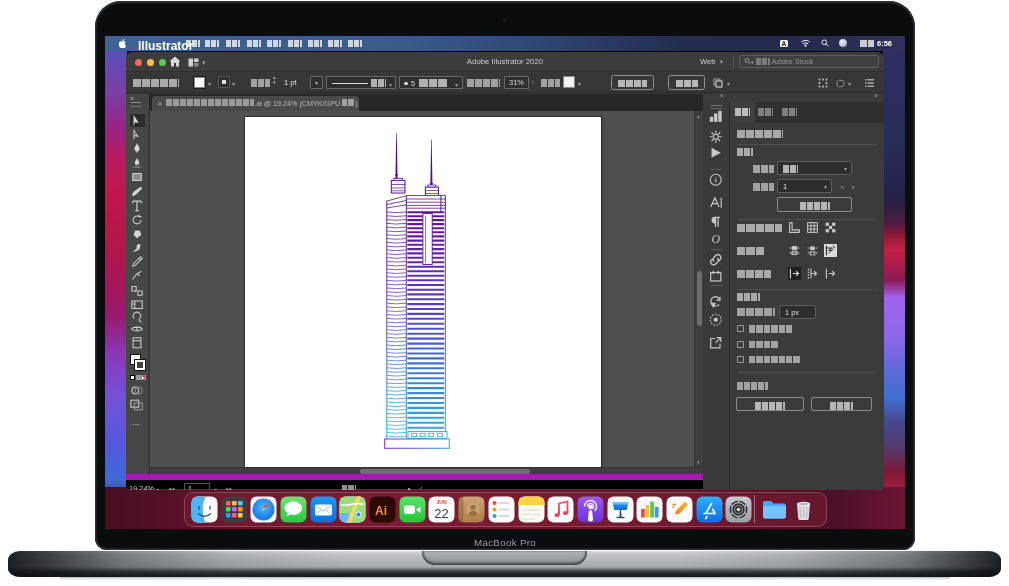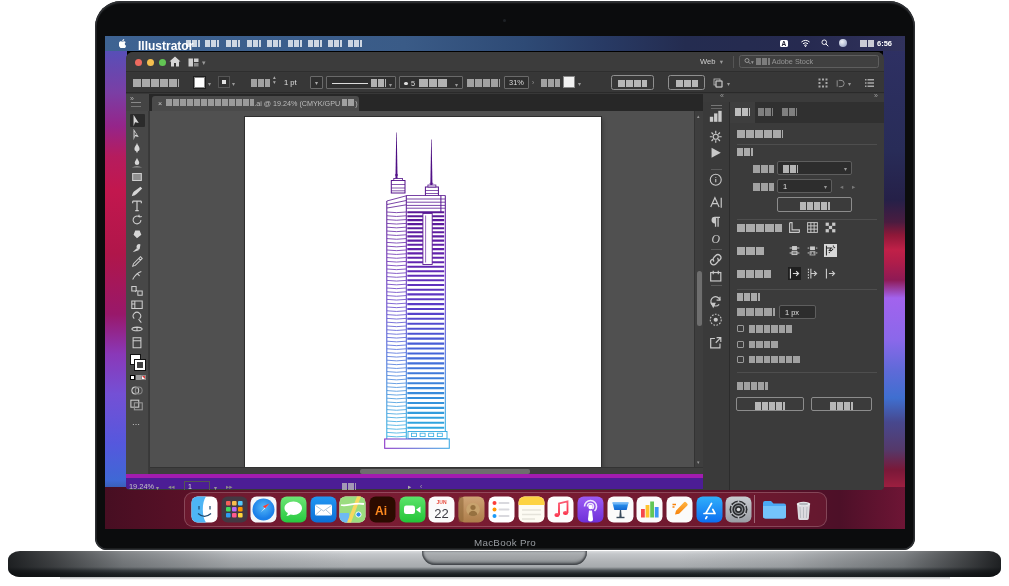--- a/index.html
+++ b/index.html
@@ -59,20 +59,21 @@
         <div class="ab" style="left:33px;top:7px;width:7px;height:7px;border-radius:50%;background:#62c554"></div>
         <svg class="ab" style="left:43px;top:4.5px" width="12" height="11" viewBox="0 0 24 22">
 <path fill="#d8d8d8" d="M12 1L1 11h3v10h6v-7h4v7h6V11h3z"></path>
         </svg>
         <svg class="ab" style="left:62px;top:6px" width="11" height="9" viewBox="0 0 22 18">
 <rect x="1" y="1" width="9" height="16" fill="#cfcfcf"></rect>
           <rect x="12" y="1" width="9" height="7" fill="#cfcfcf"></rect>
           <rect x="12" y="10" width="9" height="7" fill="#8a8a8a"></rect>
         </svg>
         <div class="ab" style="left:76px;top:7px;color:#9a9a9a;font-size:7px">▾</div>
+        <div class="ab" style="left:0;top:5px;width:758px;text-align:center;font-size:7.8px;color:#cccccc">Adobe Illustrator 2020</div>
         <div class="ab" style="left:574px;top:5.5px;font-size:7.6px;color:#d0d0d0">Web&nbsp;&nbsp;<span style="color:#9a9a9a;font-size:6.5px">▾</span></div>
         <div class="ab" style="left:607px;top:4px;width:1px;height:12px;background:#555"></div>
         <div class="ab" style="left:613px;top:3.5px;width:140px;height:13px;background:#404040;border:1px solid #5e5e5e;border-radius:2.5px;color:#969696;font-size:7.3px;line-height:11px;padding-left:4px"><svg width="7" height="8" viewBox="0 0 14 14" style="vertical-align:-1px">
             <circle cx="6" cy="6" r="4" fill="none" stroke="#aaa" stroke-width="1.6"></circle>
             <path d="M9 9l4 4" stroke="#aaa" stroke-width="1.6"></path>
           </svg><span style="font-size:5.5px">▾</span> <i class="zh" style="display:inline-block;vertical-align:middle;margin-top:-2px;width:14px;height:7px;--c:5px;--p:6px;color:#969696;opacity:0.7;"></i>&nbsp;Adobe Stock</div>
       </div>
       <div class="ab" style="left:0;top:21px;width:758px;height:20.5px;background:#373737;border-bottom:1px solid #2a2a2a">
         <div class="ab" style="left:7px;top:6.0px;color:#cfcfcf">
           <i class="zh" style="display:block;width:46px;height:8px;--c:8px;--p:9px;"></i>
@@ -412,21 +413,21 @@
         </svg>
       </div>
       <div class="ab" style="left:568px;top:59.5px;width:9px;height:356px;background:#3e3e3e;border-left:1px solid #333">
         <div class="ab" style="left:2px;top:2px;color:#999;font-size:5px">▴</div>
         <div class="ab" style="left:1.5px;top:160px;width:5.5px;height:55px;background:#6e6e6e;border-radius:3px"></div>
         <div class="ab" style="left:2px;top:348px;color:#999;font-size:5px">▾</div>
       </div>
       <div class="ab" style="left:24px;top:415.5px;width:553px;height:7px;background:#3e3e3e;border-top:1px solid #333">
         <div class="ab" style="left:210px;top:1px;width:170px;height:4.5px;background:#6e6e6e;border-radius:2px"></div>
       </div>
-      <div class="ab" style="left:0;top:422.5px;width:577px;height:15px;background:#4c1d95;border-top:4px solid #a21caf;color:#c5c5c5">
+      <div class="ab" style="left:0;top:422.5px;width:577px;height:15px;background:#000000;border-top:6px solid #a21caf;color:#c5c5c5">
         <div class="ab" style="left:3px;top:4px;font-size:7.4px">19.24%</div>
         <div class="ab" style="left:30px;top:5.5px;color:#999;font-size:6px">▾</div>
         <div class="ab" style="left:42px;top:4.5px;color:#8a8a8a;font-size:6.5px">◂◂</div>
         <div class="ab" style="left:58px;top:2.5px;width:26px;height:11px;border:1px solid #555;font-size:7px;padding:1px 0 0 3px;color:#ddd">1</div>
         <div class="ab" style="left:88px;top:5.5px;color:#999;font-size:6px">▾</div>
         <div class="ab" style="left:100px;top:4.5px;color:#8a8a8a;font-size:6.5px">▸▸</div>
         <div class="ab" style="left:216px;top:4.5px;color:#c0c0c0">
           <i class="zh" style="display:block;width:14px;height:7.5px;--c:5.5px;--p:6.5px;"></i>
         </div>
         <div class="ab" style="left:282px;top:4.5px;color:#aaa;font-size:6.5px">▸</div>

